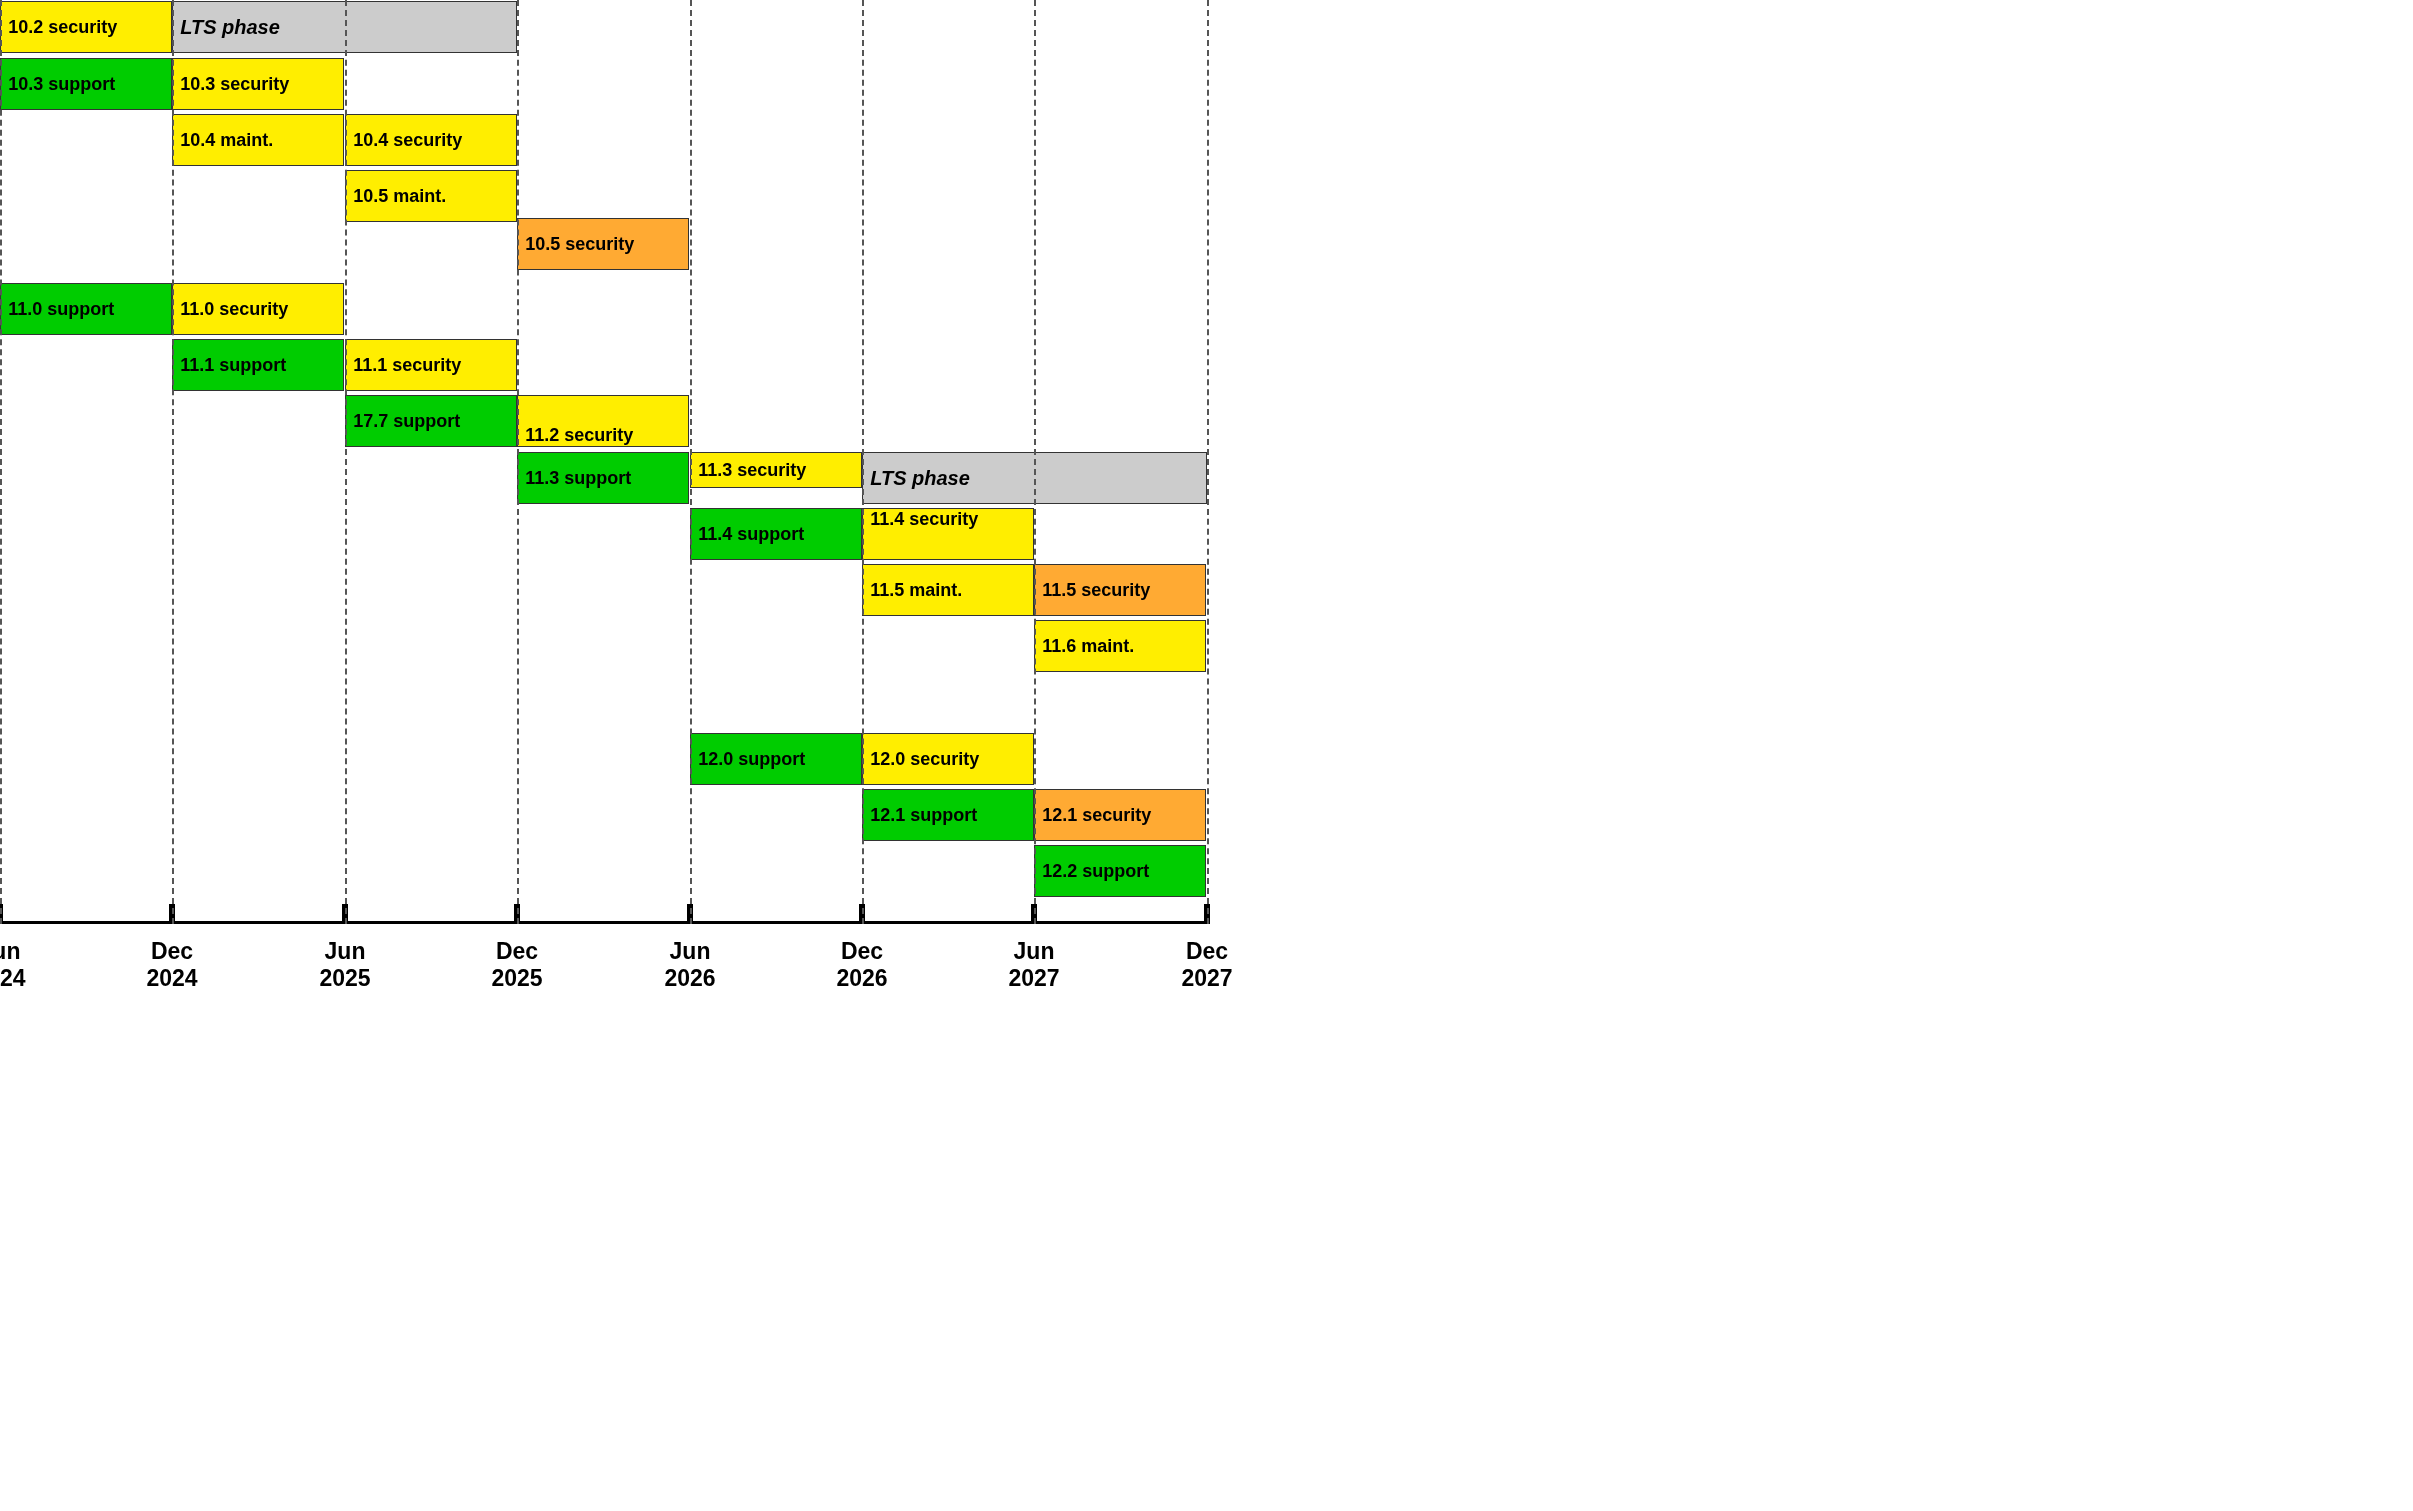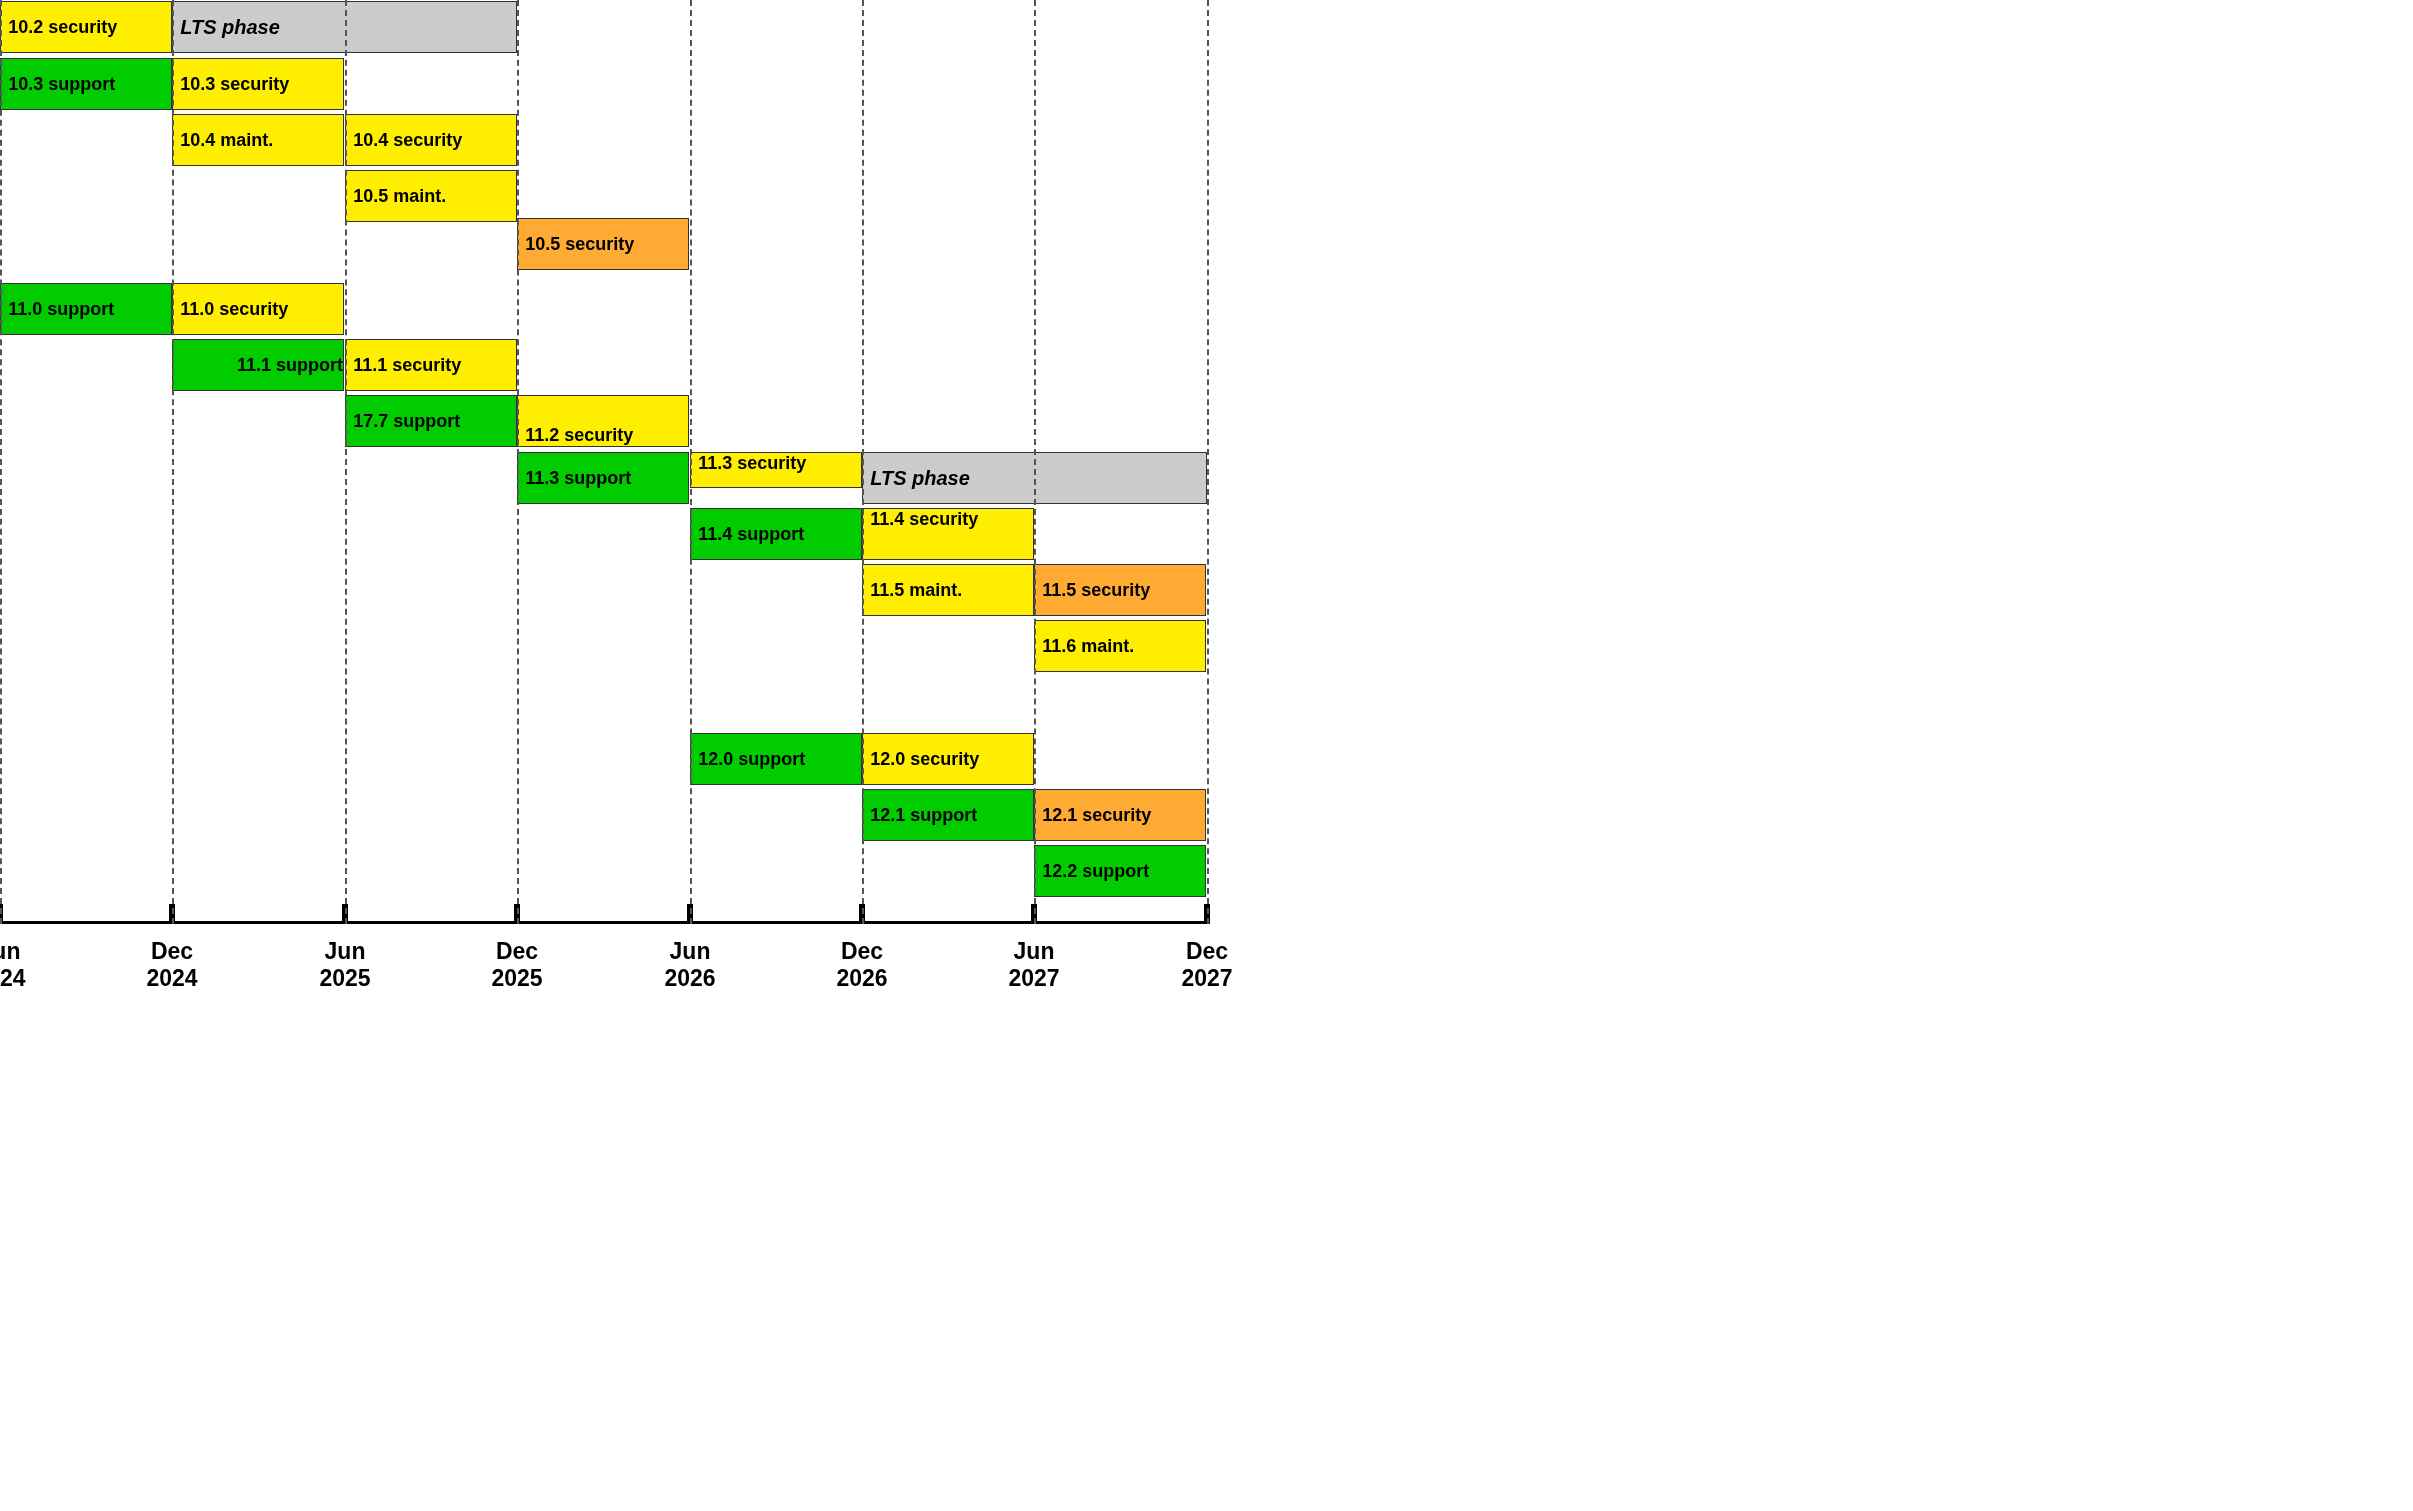--- a/index.html
+++ b/index.html
@@ -88,36 +88,36 @@
       </div>
       <div class="bar" style="left: 517px; width: 172px; top: 170px; height: 52px; background: rgb(255, 170, 51); border: 1.4px solid rgb(51, 51, 51); position: absolute; display: flex; align-items: center; padding-left: 7.2px; font-size: 18px; font-weight: bold; font-family: Arial, sans-serif; white-space: nowrap; overflow: hidden; margin-top: 48px;">
         <span>10.5 security</span>
       </div>
       <div class="bar" style="left: 0px; width: 172px; top: 283px; height: 52px; background: rgb(0, 204, 0); border: 1.4px solid rgb(51, 51, 51); position: absolute; display: flex; align-items: center; padding-left: 7.2px; font-size: 18px; font-weight: bold; font-family: Arial, sans-serif; white-space: nowrap; overflow: hidden;">
         <span>11.0 support</span>
       </div>
       <div class="bar" style="left: 172px; width: 172px; top: 283px; height: 52px; background: rgb(255, 238, 0); border: 1.4px solid rgb(51, 51, 51); position: absolute; display: flex; align-items: center; padding-left: 7.2px; font-size: 18px; font-weight: bold; font-family: Arial, sans-serif; white-space: nowrap; overflow: hidden;">
         <span>11.0 security</span>
       </div>
-      <div class="bar" style="left: 172px; width: 172px; top: 339px; height: 52px; background: rgb(0, 204, 0); border: 1.4px solid rgb(51, 51, 51); position: absolute; display: flex; align-items: center; padding-left: 7.2px; font-size: 18px; font-weight: bold; font-family: Arial, sans-serif; white-space: nowrap; overflow: hidden; justify-content: flex-end;">
+      <div class="bar" style="left: 172px; width: 172px; top: 339px; height: 52px; background: rgb(0, 204, 0); border: 1.4px solid rgb(51, 51, 51); position: absolute; display: flex; align-items: center; padding-left: 7.2px; font-size: 18px; font-weight: bold; font-family: Arial, sans-serif; white-space: nowrap; overflow: hidden;">
         <span>11.1 support</span>
       </div>
       <div class="bar" style="left: 345px; width: 172px; top: 339px; height: 52px; background: rgb(255, 238, 0); border: 1.4px solid rgb(51, 51, 51); position: absolute; display: flex; align-items: center; padding-left: 7.2px; font-size: 18px; font-weight: bold; font-family: Arial, sans-serif; white-space: nowrap; overflow: hidden;">
         <span>11.1 security</span>
       </div>
       <div class="bar" style="left: 345px; width: 172px; top: 395px; height: 52px; background: rgb(0, 204, 0); border: 1.4px solid rgb(51, 51, 51); position: absolute; display: flex; align-items: center; padding-left: 7.2px; font-size: 18px; font-weight: bold; font-family: Arial, sans-serif; white-space: nowrap; overflow: hidden;">
         <span>17.7 support</span>
       </div>
       <div class="bar" style="left: 517px; width: 172px; top: 395px; height: 52px; background: rgb(255, 238, 0); border: 1.4px solid rgb(51, 51, 51); position: absolute; display: flex; align-items: flex-end; padding-left: 7.2px; font-size: 18px; font-weight: bold; font-family: Arial, sans-serif; white-space: nowrap; overflow: hidden;">
         <span>11.2 security</span>
       </div>
       <div class="bar" style="left: 517px; width: 172px; top: 452px; height: 52px; background: rgb(0, 204, 0); border: 1.4px solid rgb(51, 51, 51); position: absolute; display: flex; align-items: center; padding-left: 7.2px; font-size: 18px; font-weight: bold; font-family: Arial, sans-serif; white-space: nowrap; overflow: hidden;">
         <span>11.3 support</span>
       </div>
-      <div class="bar" style="left: 690px; width: 172px; top: 452px; height: 36px; background: rgb(255, 238, 0); border: 1.4px solid rgb(51, 51, 51); position: absolute; display: flex; align-items: flex-start; padding-left: 7.2px; font-size: 18px; font-weight: bold; font-family: Arial, sans-serif; white-space: nowrap; overflow: hidden;">
+      <div class="bar" style="left: 690px; width: 172px; top: 452px; height: 36px; background: rgb(255, 238, 0); border: 1.4px solid rgb(51, 51, 51); position: absolute; display: flex; align-items: center; padding-left: 7.2px; font-size: 18px; font-weight: bold; font-family: Arial, sans-serif; white-space: nowrap; overflow: hidden;">
         <span>11.3 security</span>
       </div>
       <div class="bar" style="left: 862px; width: 345px; top: 452px; height: 52px; background: rgb(204, 204, 204); border: 1.4px solid rgb(51, 51, 51); position: absolute; display: flex; align-items: center; padding-left: 7.2px; font-size: 20px; font-weight: bold; font-family: Arial, sans-serif; white-space: nowrap; overflow: hidden; font-style: italic;">
         <span>LTS phase</span>
       </div>
       <div class="bar" style="left: 690px; width: 172px; top: 508px; height: 52px; background: rgb(0, 204, 0); border: 1.4px solid rgb(51, 51, 51); position: absolute; display: flex; align-items: center; padding-left: 7.2px; font-size: 18px; font-weight: bold; font-family: Arial, sans-serif; white-space: nowrap; overflow: hidden;">
         <span>11.4 support</span>
       </div>
       <div class="bar" style="left: 862px; width: 172px; top: 508px; height: 52px; background: rgb(255, 238, 0); border: 1.4px solid rgb(51, 51, 51); position: absolute; display: flex; align-items: flex-start; padding-left: 7.2px; font-size: 18px; font-weight: bold; font-family: Arial, sans-serif; white-space: nowrap; overflow: hidden;">
         <span>11.4 security</span>

